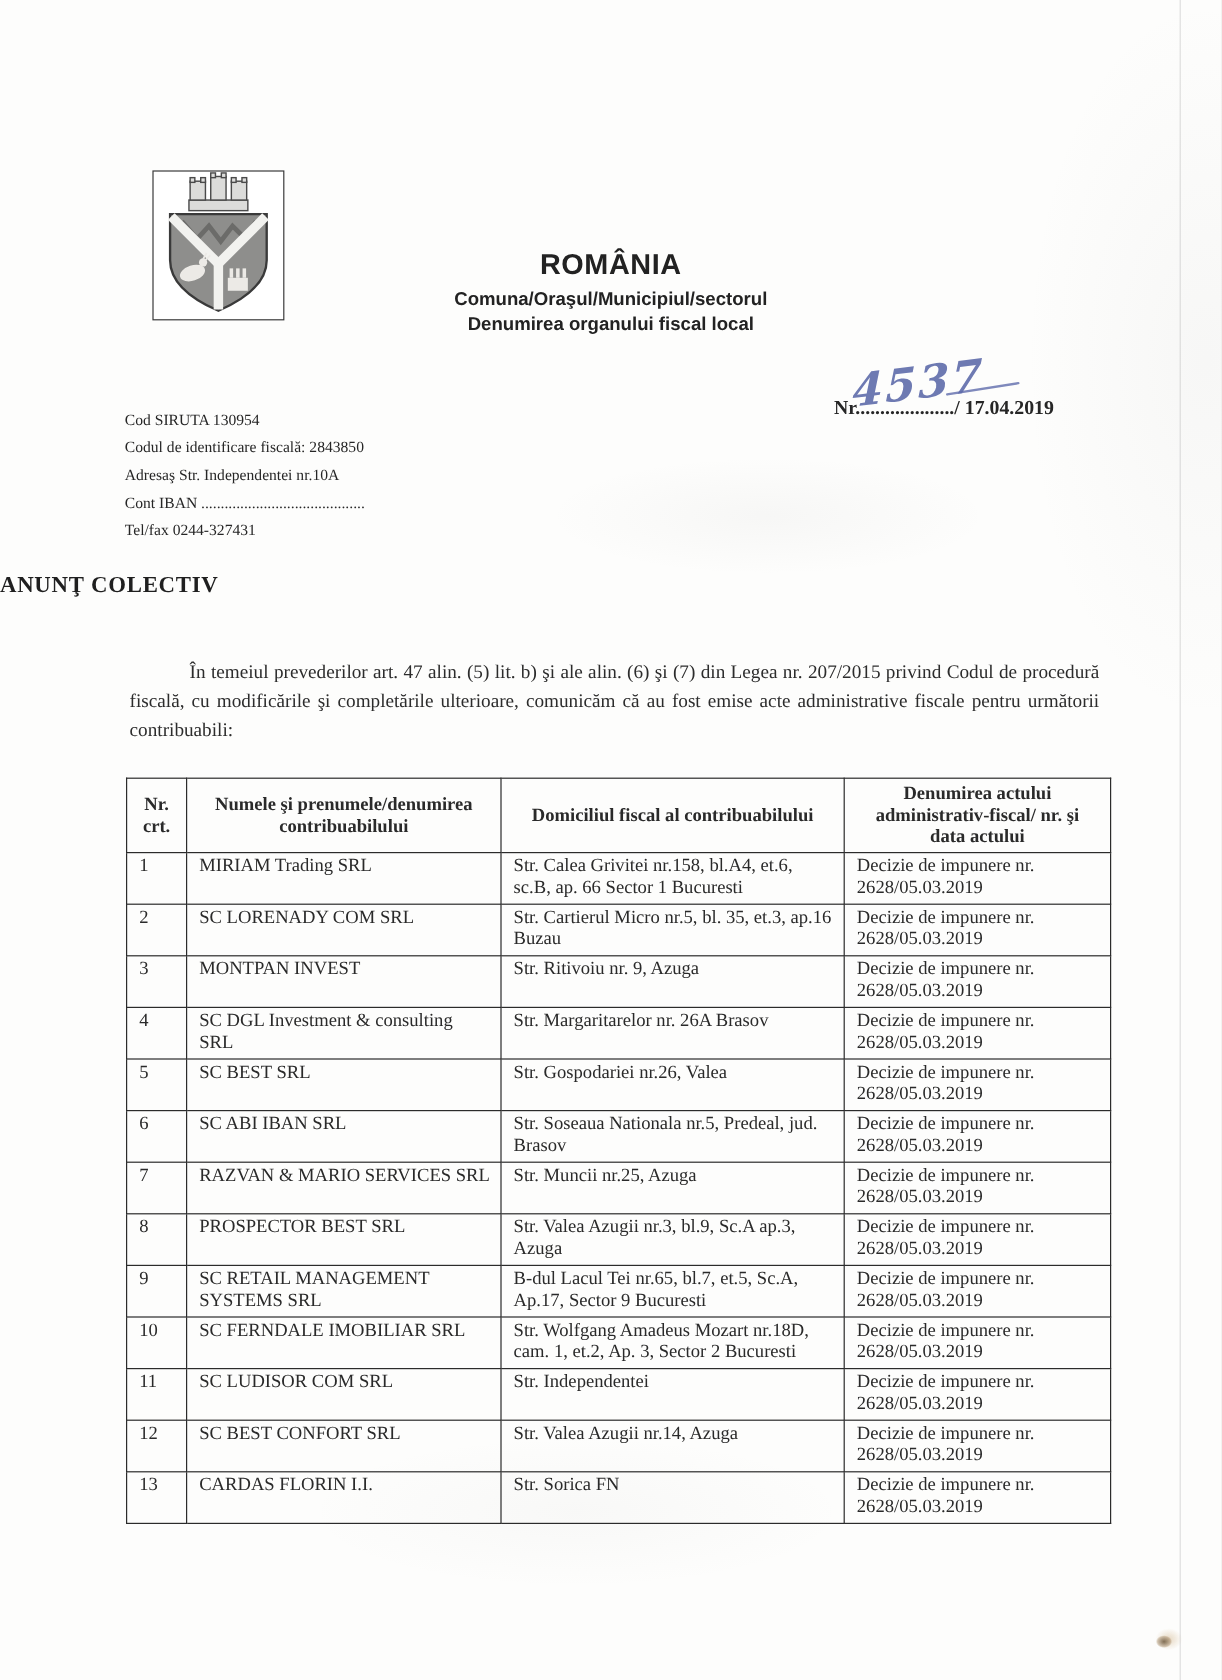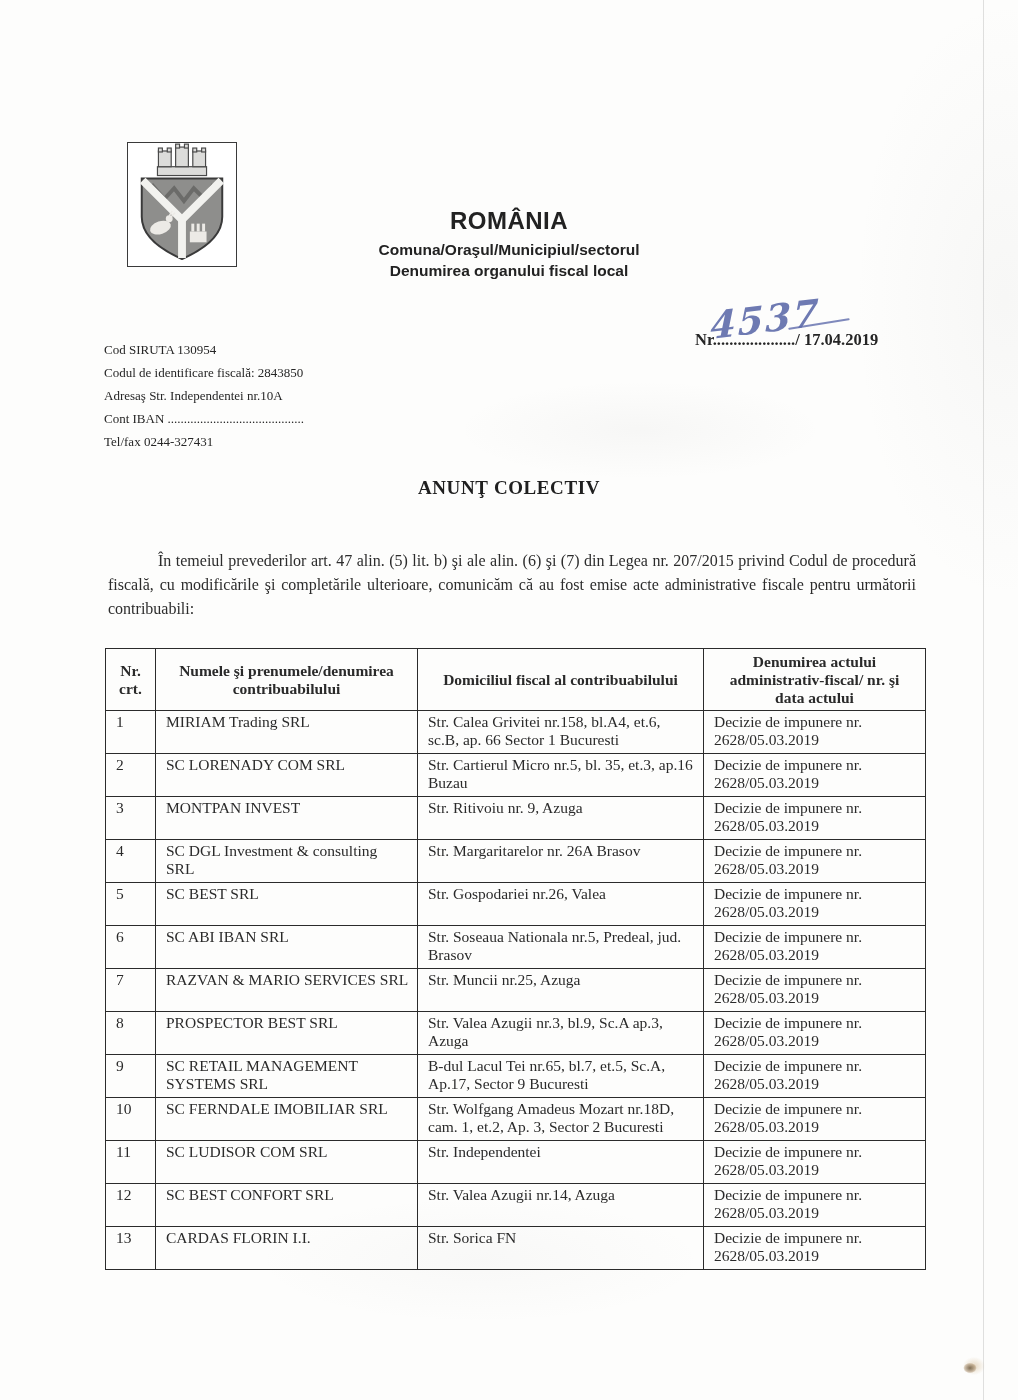--- a/index.html
+++ b/index.html
@@ -42,21 +42,21 @@
     position:absolute;left:15px;top:-33px;
     font-family:"DejaVu Serif", serif;font-style:italic;
     font-size:37px;color:#5f6cab;letter-spacing:2px;
     transform:rotate(-7deg) skewX(-8deg);opacity:0.9;
   }
   .hand-tail{
     position:absolute;left:93px;top:-7px;width:62px;height:2.4px;
     background:#5f6cab;border-radius:2px;transform:rotate(-9deg);opacity:0.8;
   }
   
-  .title-block{position:absolute;left:0;right:0;top:477px;text-align:center;color:#1f1f1f;}
+  .title-block{position:absolute;left:0;right:0;top:477px;color:#1f1f1f;}
   .doc-title{font-size:19px;font-weight:bold;letter-spacing:0.6px;}
   .doc-subtitle{font-size:17.5px;font-weight:bold;margin-top:10px;}
   
   .paragraph{
     position:absolute;left:108px;top:549px;width:808px;
     font-size:16px;line-height:1.5;text-align:justify;text-indent:50px;color:#2c2c2c;
   }
   
   table.main{
     position:absolute;left:105px;top:648px;width:820px;

